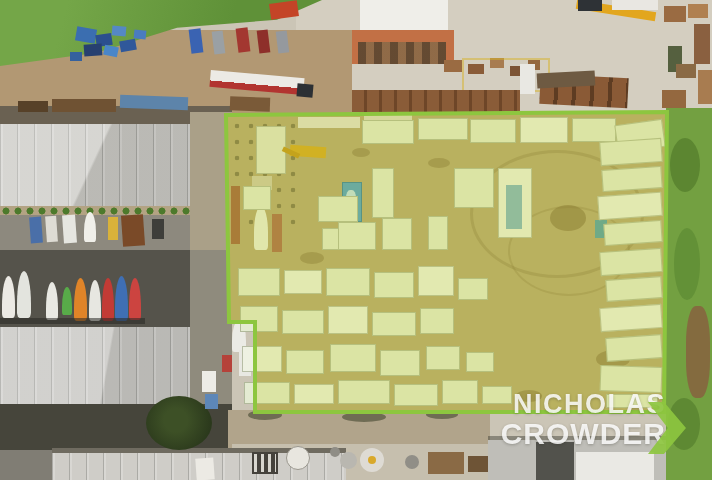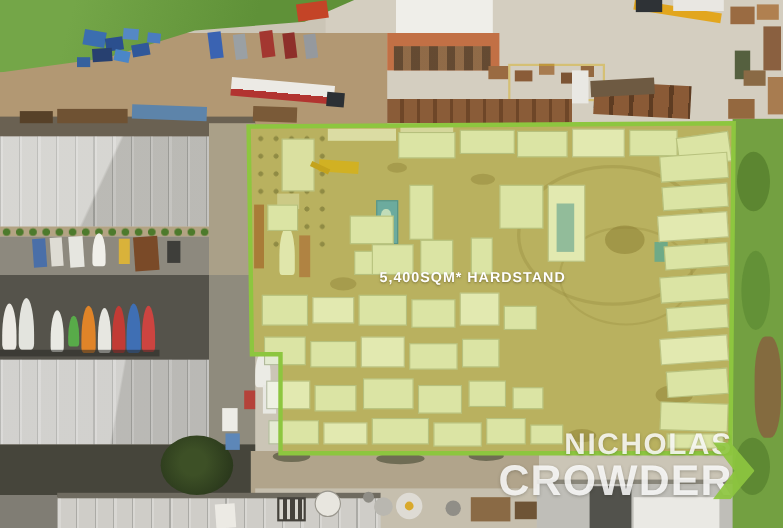--- a/index.html
+++ b/index.html
@@ -11,21 +11,21 @@
   .tires{background-image:radial-gradient(circle 2.5px,rgba(66,58,40,.5) 0 2px,rgba(0,0,0,0) 2.6px);background-size:14px 16px;}
   .hedges{background-image:radial-gradient(circle 3.5px at 50% 50%,#4d7a2c 0 3.2px,rgba(0,0,0,0) 3.8px);background-size:12px 10px;}
   #ovl{position:absolute;left:0;top:0;pointer-events:none;}
   .hardstand-label{position:absolute;left:345px;top:244px;font-size:13px;font-weight:700;
      color:#ffffff;letter-spacing:.9px;text-shadow:0 1px 2px rgba(70,60,20,.55);white-space:nowrap;}
   .note{position:absolute;left:9px;top:430px;font-size:10.5px;font-weight:400;color:#9bd23f;
      letter-spacing:.4px;text-shadow:0 1px 1px rgba(0,0,0,.45);white-space:nowrap;}
   .logo{position:absolute;top:390px;right:46px;text-align:right;color:rgba(255,255,255,.84);
      font-weight:700;line-height:1.04;text-shadow:0 1px 3px rgba(40,40,30,.28);}
   .logo .l1{font-size:27px;letter-spacing:1.5px;}
-  .logo .l2{font-size:39px;letter-spacing:1px;}
+  .logo .l2{font-size:30px;letter-spacing:1px;}
   .arrow{position:absolute;left:648px;top:402px;width:38px;height:52px;background:#8dc63f;opacity:.92;
      clip-path:polygon(0 0,42% 0,100% 50%,42% 100%,0 100%,52% 50%);}
 </style>
 </head>
 <body>
 
 <div id="stage">
   <div id="scene">
       <div class="s" style="left: 0px; top: 0px; width: 712px; height: 480px; background-color: rgb(203, 197, 182);"></div>
       <div class="s" style="left: 296px; top: 0px; width: 416px; height: 118px; background-color: rgb(212, 206, 192);"></div>
@@ -207,21 +207,20 @@
       <div class="s van" style="left: 394px; top: 384px; width: 44px; height: 22px;"></div>
       <div class="s van" style="left: 442px; top: 380px; width: 36px; height: 24px;"></div>
       <div class="s van" style="left: 482px; top: 386px; width: 30px; height: 18px;"></div>
     </div>
 
   <svg id="ovl" width="712" height="480">
     <polygon stroke="none" points="226,115 667,112 664,412 255,412 255,322 229,322" fill="rgba(198,212,48,0.28)"></polygon>
     <polygon fill="none" stroke-width="4" stroke-linejoin="miter" points="226,115 667,112 664,412 255,412 255,322 229,322" stroke="#8dc63f"></polygon>
   </svg>
 
-  <div class="hardstand-label">5,400SQM* HARDSTAND</div>
 
 
   <div class="logo">
     <div class="l1">NICHOLAS</div>
     <div class="l2">CROWDER</div>
   </div>
   <div class="arrow"></div>
 </div>
 
 </body></html>

